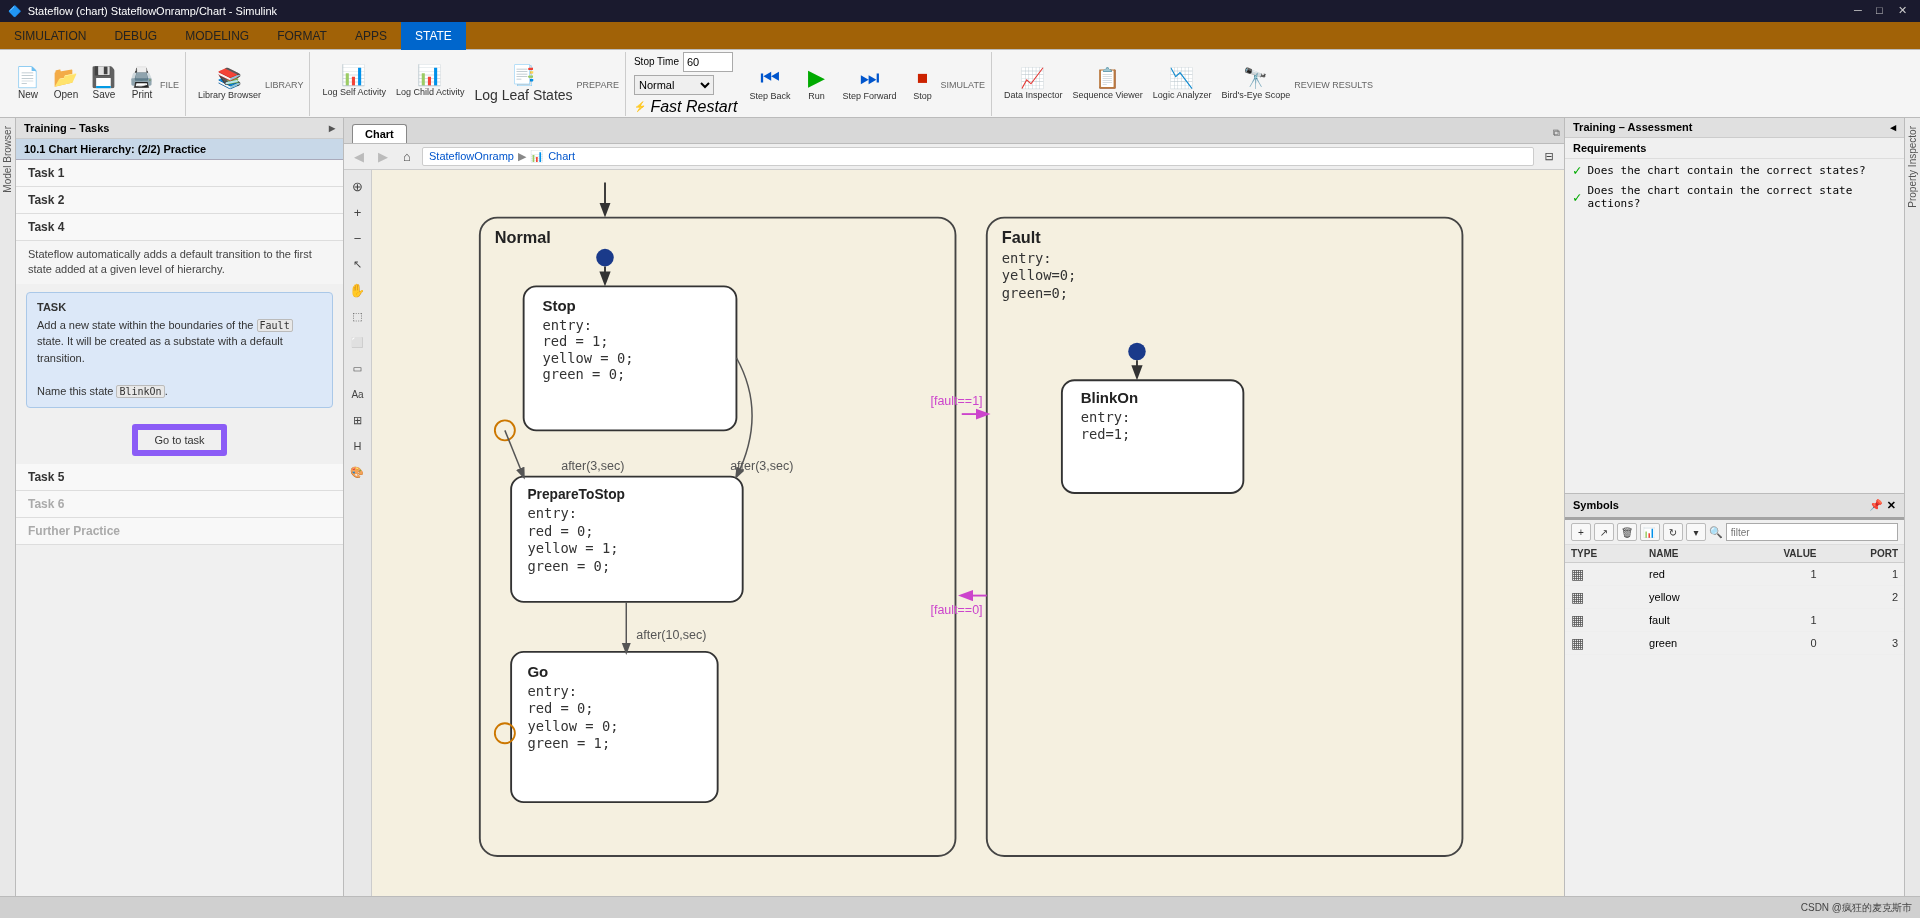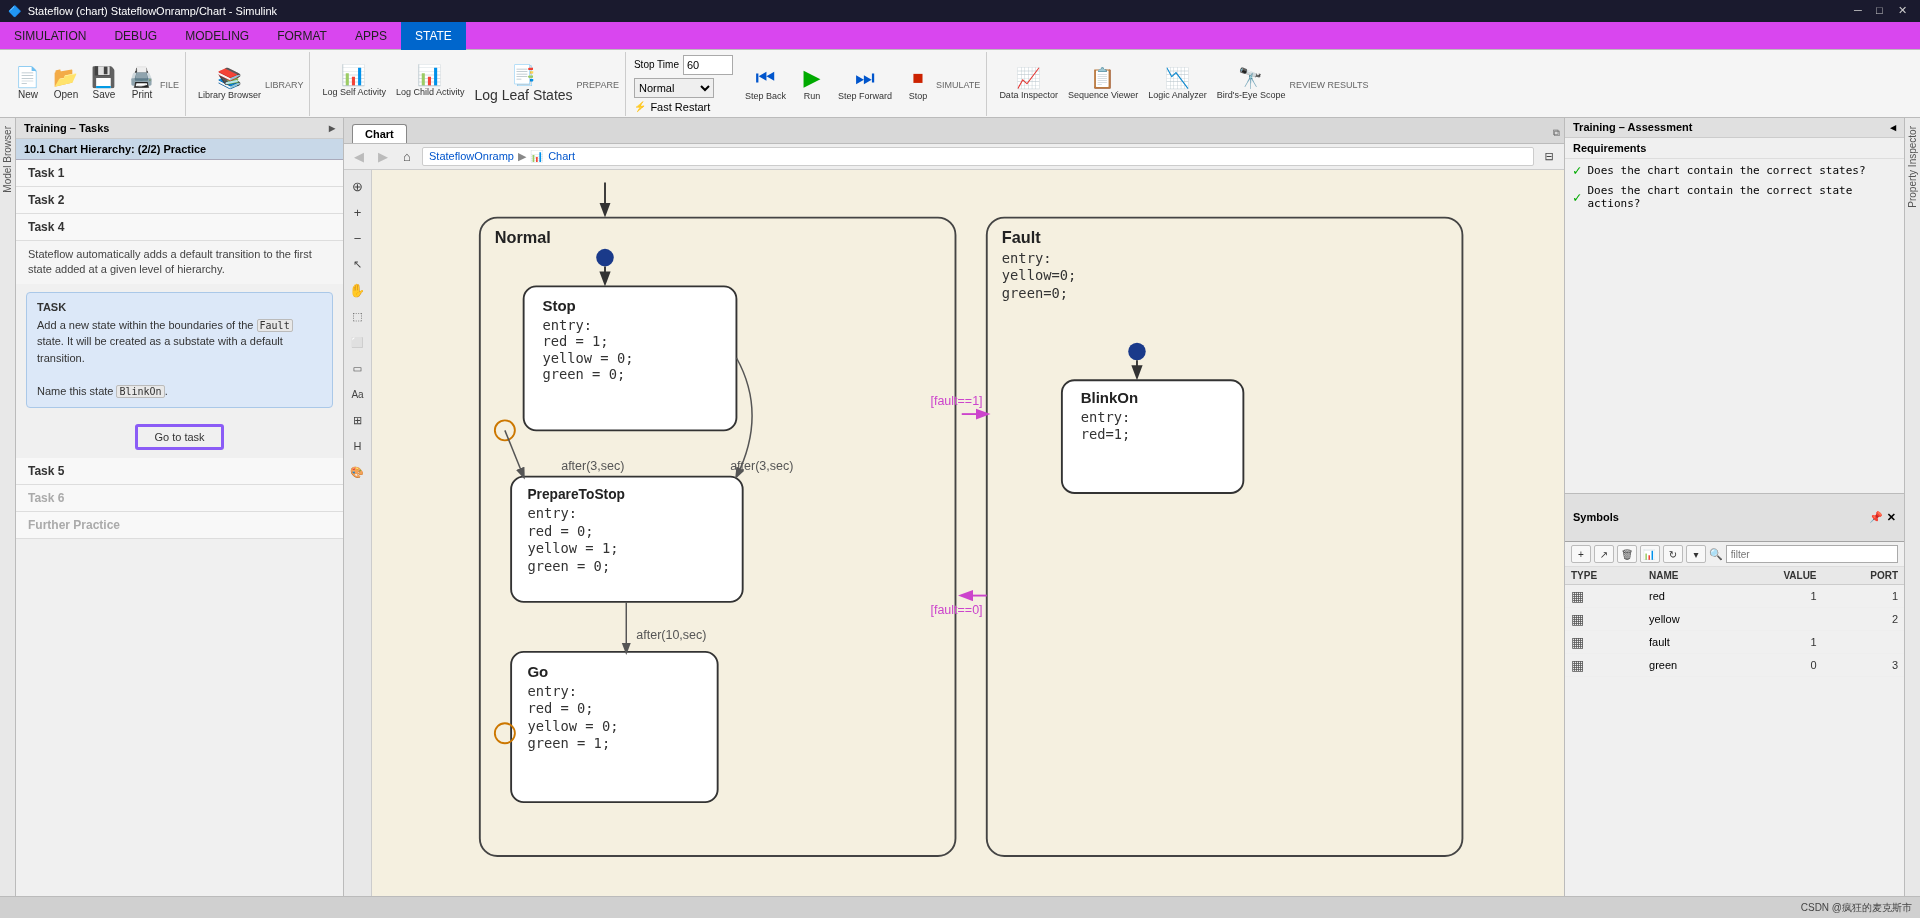--- a/index.html
+++ b/index.html
@@ -15,21 +15,21 @@
       padding: 0 8px;
       font-size: 11px;
       justify-content: space-between;
     }
     #titlebar .title-left { display: flex; align-items: center; gap: 6px; }
     #titlebar .title-right { display: flex; gap: 8px; }
     #titlebar .win-btn { width: 14px; height: 14px; cursor: pointer; font-size: 11px; color: #ccc; }
 
     
     #menubar {
-      background: #d946ef;
+      background: #a16207;
       height: 28px;
       display: flex;
       align-items: center;
       border-bottom: 1px solid #bbb;
     }
     .menu-tab {
       padding: 4px 14px;
       font-size: 12px;
       cursor: pointer;
       height: 28px;
@@ -165,21 +165,21 @@
       border-radius: 2px;
       padding: 0 2px;
       font-family: monospace;
       font-size: 10px;
     }
     .go-to-task-btn {
       display: block;
       margin: 8px auto;
       padding: 4px 16px;
       background: #f0f0f0;
-      border: 3px solid #8b5cf6;
+      border: 6px solid #8b5cf6;
       border-radius: 3px;
       cursor: pointer;
       font-size: 11px;
       color: #333;
     }
 
     
     #center-area {
       flex: 1;
       display: flex;
@@ -303,24 +303,24 @@
       font-family: monospace;
       gap: 6px;
     }
     .req-check { color: #00aa00; font-size: 14px; }
     .symbols-panel {
       margin-top: auto;
       border-top: 1px solid #bbb;
     }
     .symbols-header {
       background: #e0e0e0;
-      padding: 17px 8px;
+      padding: 5px 8px;
       font-size: 11px;
       font-weight: bold;
-      border-bottom: 1px solid #a3a3a3;
+      border-bottom: 3px solid #a3a3a3;
       display: flex;
       justify-content: space-between;
     }
     .symbols-toolbar {
       background: #f0f0f0;
       padding: 3px 6px;
       border-bottom: 1px solid #ddd;
       display: flex;
       align-items: center;
       gap: 3px;
@@ -477,21 +477,21 @@
         <input class="stop-time-input" type="text" value="60" style="">
       </div>
       <div class="stop-time-row">
         <select class="normal-select">
           <option>Normal</option>
           <option>Accelerator</option>
         </select>
       </div>
       <div class="stop-time-row" style="font-size:10px;">
         <span style="color:#0055cc;cursor:pointer;">⚡</span>
-        <span style="font-size:11px;">Fast Restart</span>
+        <span style="font-size:16px;font-style:italic;">Fast Restart</span>
       </div>
     </div>
     <div style="display:flex;gap:4px;align-items:center;margin-left:8px;">
       <div class="toolbar-btn">
         <span class="toolbar-icon blue-icon" style="font-size:22px;">⏮</span>
         <span style="font-size:9px;">Step Back</span>
       </div>
       <div class="toolbar-btn">
         <span class="toolbar-icon green-icon" style="font-size:22px;">▶</span>
         <span style="font-size:9px;">Run</span>

